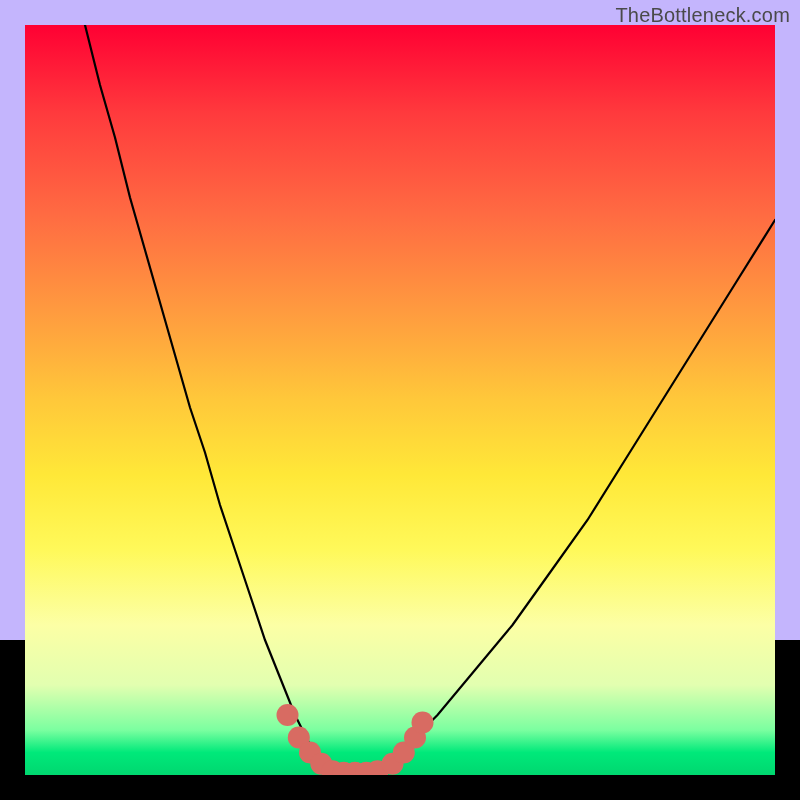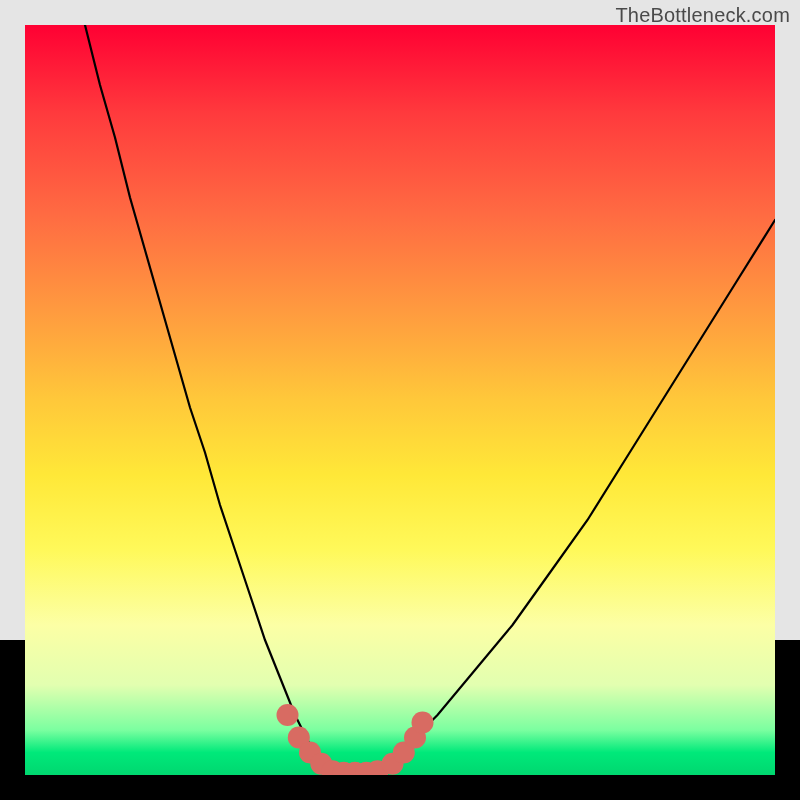--- a/index.html
+++ b/index.html
@@ -8,21 +8,21 @@
     width: 800px;
     height: 800px;
     overflow: hidden;
     background: #000;
     font-family: Arial, Helvetica, sans-serif;
   }
   .stage {
     position: relative;
     width: 800px;
     height: 640px;
-    background: #e5e5e5;
+    background: #c4b5fd;
   }
   .plot-area {
     position: absolute;
     left: 25px;
     top: 25px;
     width: 750px;
     height: 750px;
     overflow: hidden;
   }
   .gradient-bg {

